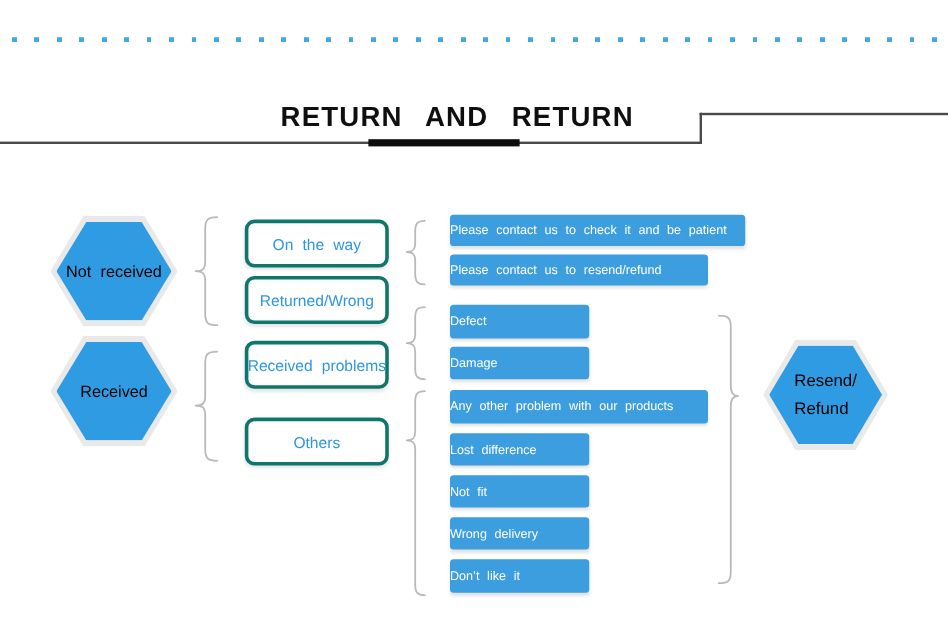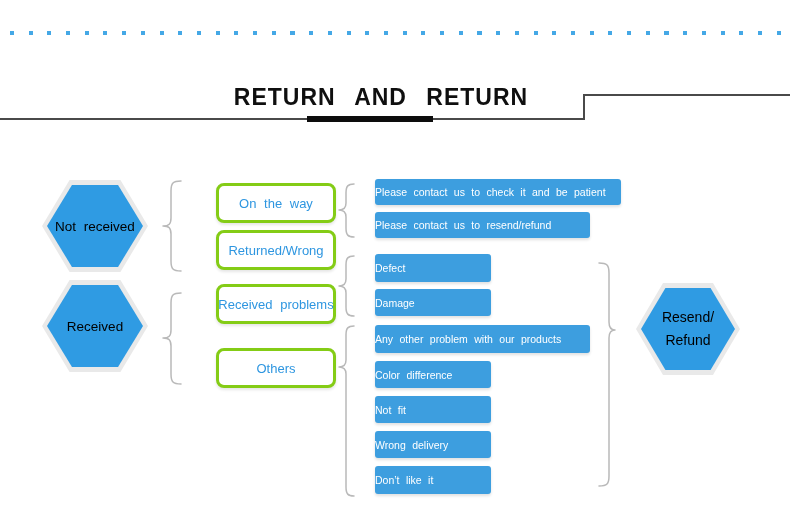--- a/index.html
+++ b/index.html
@@ -28,25 +28,25 @@
     clip-path:polygon(26% 0%,74% 0%,100% 50%,74% 100%,26% 100%,0% 50%);
     background:#e9e9e9;
   }
   .hex-inner{
     position:absolute;inset:5px;
     clip-path:polygon(26% 0%,74% 0%,100% 50%,74% 100%,26% 100%,0% 50%);
     background:#2f9be3;
     display:flex;align-items:center;justify-content:center;
     color:#000000;font-size:13.5px;word-spacing:4px;text-align:center;
   }
-  .hex-multiline{display:flex;flex-direction:column;align-items:center;line-height:23px;font-size:14px;}
+  .hex-multiline{display:flex;flex-direction:column;align-items:flex-start;line-height:23px;font-size:14px;}
   
   .cat-box{
-    position:absolute;left:216px;width:114px;height:34px;
-    background:#ffffff;border:3px solid #84cc16;border-radius:8px;
+    position:absolute;left:204px;width:114px;height:34px;
+    background:#ffffff;border:3px solid #0f766e;border-radius:8px;
     display:flex;align-items:center;justify-content:center;
     color:#2e96e0;font-size:13px;word-spacing:4px;white-space:nowrap;
     box-shadow:0 2px 3px rgba(0,0,0,0.10);
   }
   
   .bar{
     position:absolute;left:375px;background:#3d9edf;border-radius:3px;
     display:flex;align-items:center;box-sizing:border-box;
     color:#ffffff;font-size:10.5px;word-spacing:3.5px;white-space:nowrap;
     box-shadow:0 2px 3px rgba(0,0,0,0.12);
@@ -107,18 +107,18 @@
   <div class="cat-box" style="top:183px;">On the way</div>
   <div class="cat-box" style="top:230px;">Returned/Wrong</div>
   <div class="cat-box" style="top:284px;">Received problems</div>
   <div class="cat-box" style="top:348px;">Others</div>
 
   <div class="bar" style="top:179px;width:246px;height:26px;">Please contact us to check it and be patient</div>
   <div class="bar" style="top:212px;width:215px;height:26px;">Please contact us to resend/refund</div>
   <div class="bar" style="top:254px;width:116px;height:28px;">Defect</div>
   <div class="bar" style="top:289px;width:116px;height:27px;">Damage</div>
   <div class="bar" style="top:325px;width:215px;height:28px;">Any other problem with our products</div>
-  <div class="bar" style="top:361px;width:116px;height:27px;">Color difference</div>
+  <div class="bar" style="top:361px;width:116px;height:27px;">Lost difference</div>
   <div class="bar" style="top:396px;width:116px;height:27px;">Not fit</div>
   <div class="bar" style="top:431px;width:116px;height:27px;">Wrong delivery</div>
   <div class="bar" style="top:466px;width:116px;height:28px;">Don’t like it</div>
 
 </div>
 
 </body></html>

